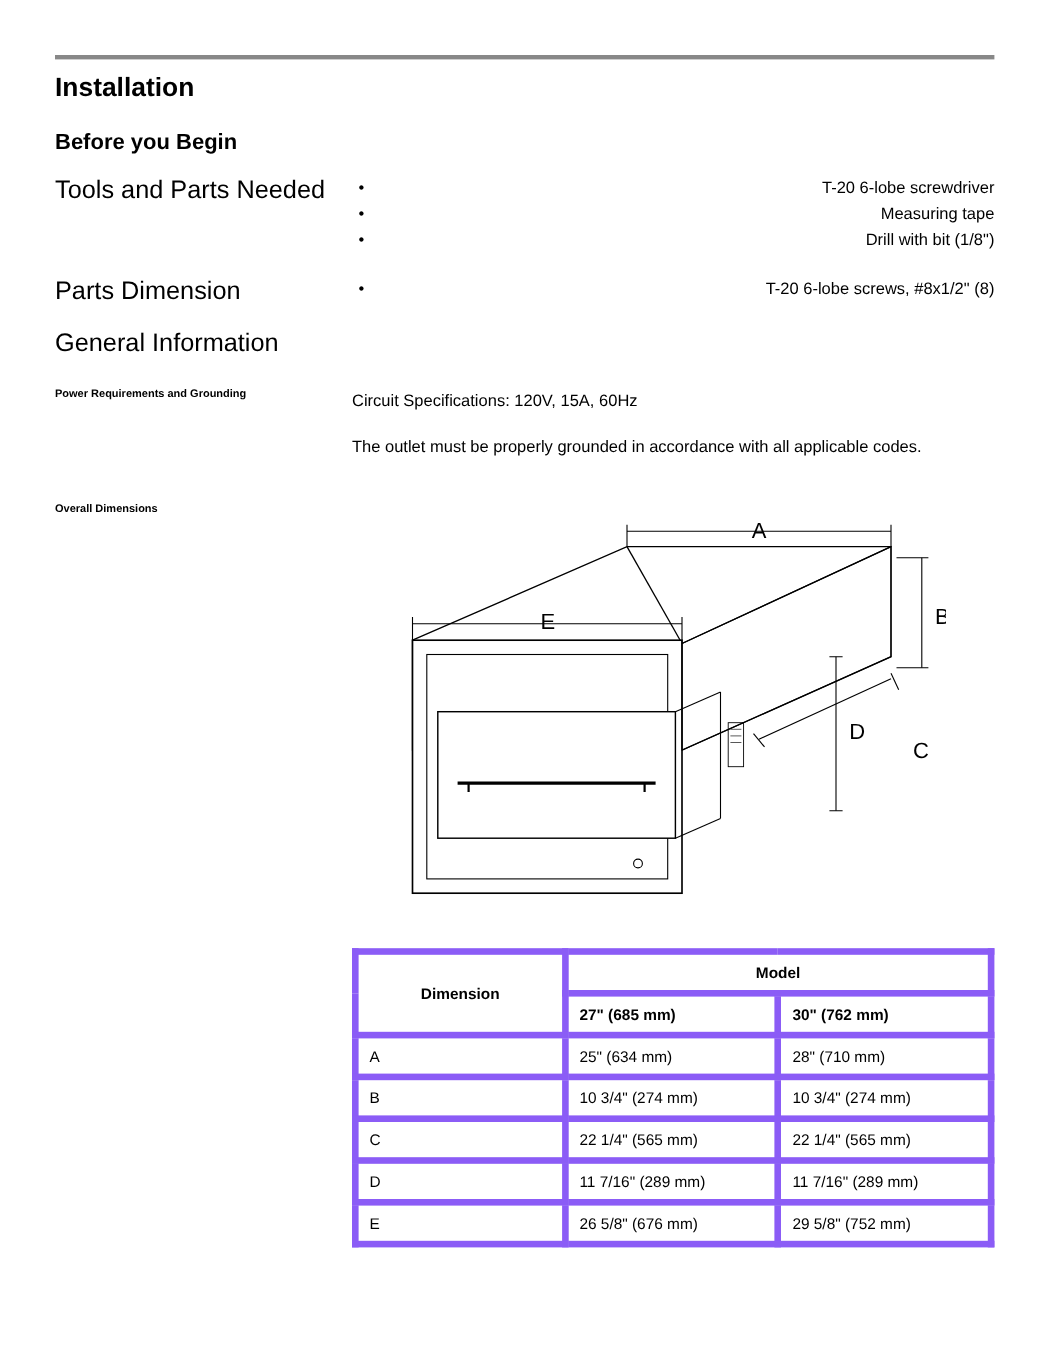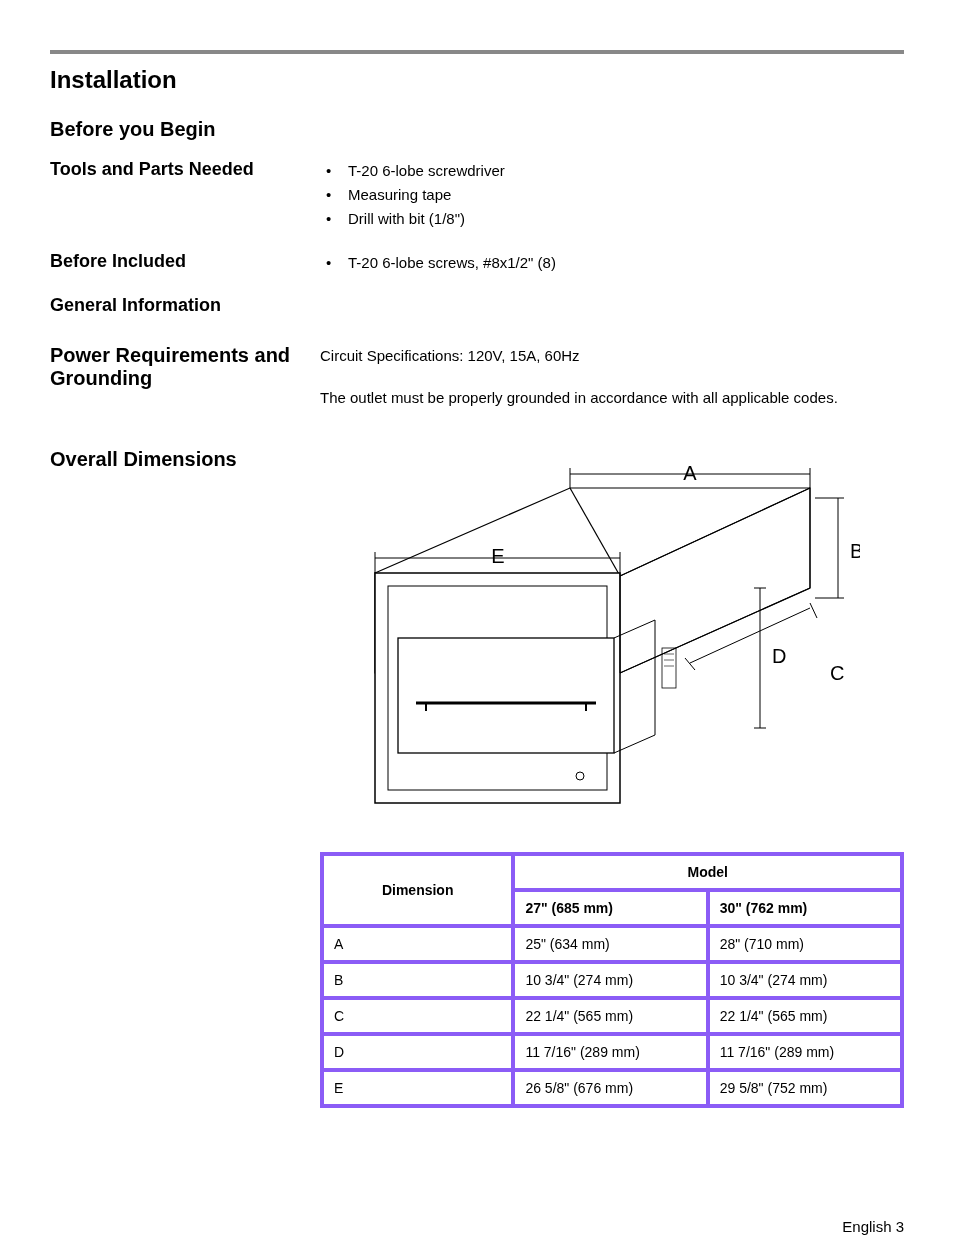--- a/index.html
+++ b/index.html
@@ -31,30 +31,31 @@
     }
     .left-col {
       width: 270px;
       flex-shrink: 0;
       padding-right: 15px;
     }
     .right-col {
       flex: 1;
     }
     .h3 {
-      font-size: 18px;
-      font-weight: bold;
+      font-size: 23px;
+      font-weight: normal;
     }
     .h4 {
-      font-size: 20px;
+      font-size: 10px;
       font-weight: bold;
     }
     ul {
       list-style: none;
       padding-left: 0;
+      text-align: right;
     }
     ul li {
       position: relative;
       padding-left: 28px;
       font-size: 15px;
       line-height: 1.6;
     }
     ul li::before {
       content: "•";
       position: absolute;
@@ -70,21 +71,21 @@
     .diagram-wrap {
       margin-top: 10px;
       margin-bottom: 30px;
     }
     table {
       border-collapse: collapse;
       width: 100%;
       font-size: 14px;
     }
     th, td {
-      border: 4px solid #8b5cf6;
+      border: 6px solid #8b5cf6;
       padding: 8px 10px;
       text-align: left;
       vertical-align: middle;
     }
     th {
       font-weight: bold;
       text-align: center;
     }
     .dim-header { width: 33%; }
     .footer {
@@ -109,21 +110,21 @@
     <ul>
       <li>T-20 6-lobe screwdriver</li>
       <li>Measuring tape</li>
       <li>Drill with bit (1/8")</li>
     </ul>
   </div>
 </div>
 
 <div class="section">
   <div class="left-col">
-    <div class="h3">Before Included</div>
+    <div class="h3">Parts Dimension</div>
   </div>
   <div class="right-col">
     <ul>
       <li>T-20 6-lobe screws, #8x1/2" (8)</li>
     </ul>
   </div>
 </div>
 
 <div class="section" style="margin-bottom:28px">
   <div class="left-col">

